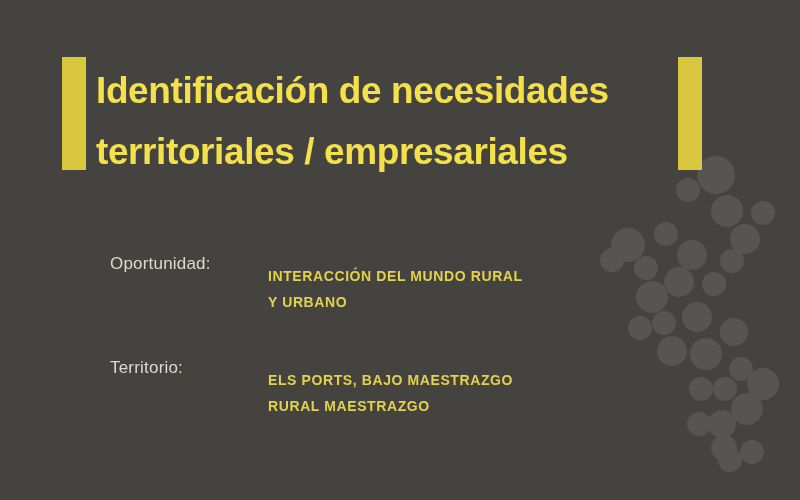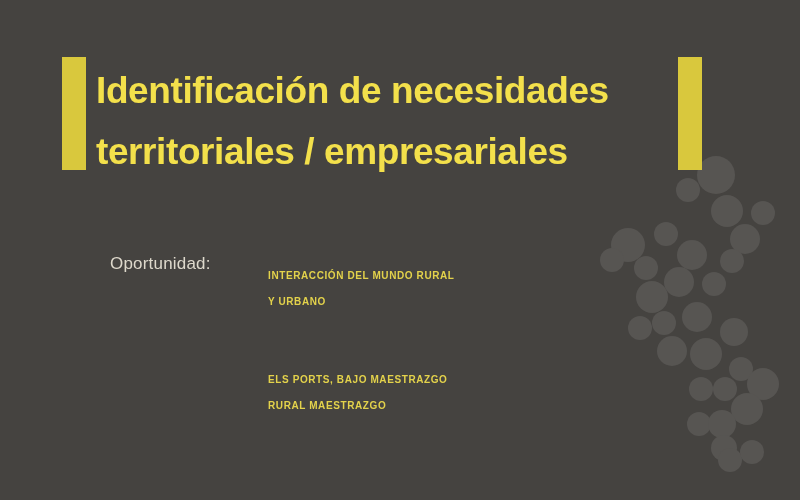--- a/index.html
+++ b/index.html
@@ -46,21 +46,21 @@
     width:140px;
     color:#ded9cc;
     font-size:17px;
     font-weight:normal;
     line-height:26px;
     letter-spacing:0.2px;
   }
   .info-value {
     margin-left:146px;
     color:#e3d24b;
-    font-size:10px;
+    font-size:14px;
     font-weight:bold;
     line-height:26px;
     letter-spacing:0.6px;
     white-space:pre-line;
   }
   #row-oportunidad { margin-bottom:4px; }
 
   
   #footer { position:absolute; left:0; top:348px; width:800px; height:120px; }
 </style>
@@ -111,20 +111,21 @@
 
   <div id="info-block">
 
     <div class="info-row" id="row-oportunidad">
       <span class="info-label">Oportunidad:</span>
       <div class="info-value">INTERACCIÓN DEL MUNDO RURAL
 Y URBANO</div>
     </div>
 
     <div class="info-row" id="row-territorio">
+      <span class="info-label">Territorio:</span>
       <div class="info-value">ELS PORTS, BAJO MAESTRAZGO
 RURAL MAESTRAZGO</div>
     </div>
 
   </div>
 
   <div id="footer">
 
     
     

